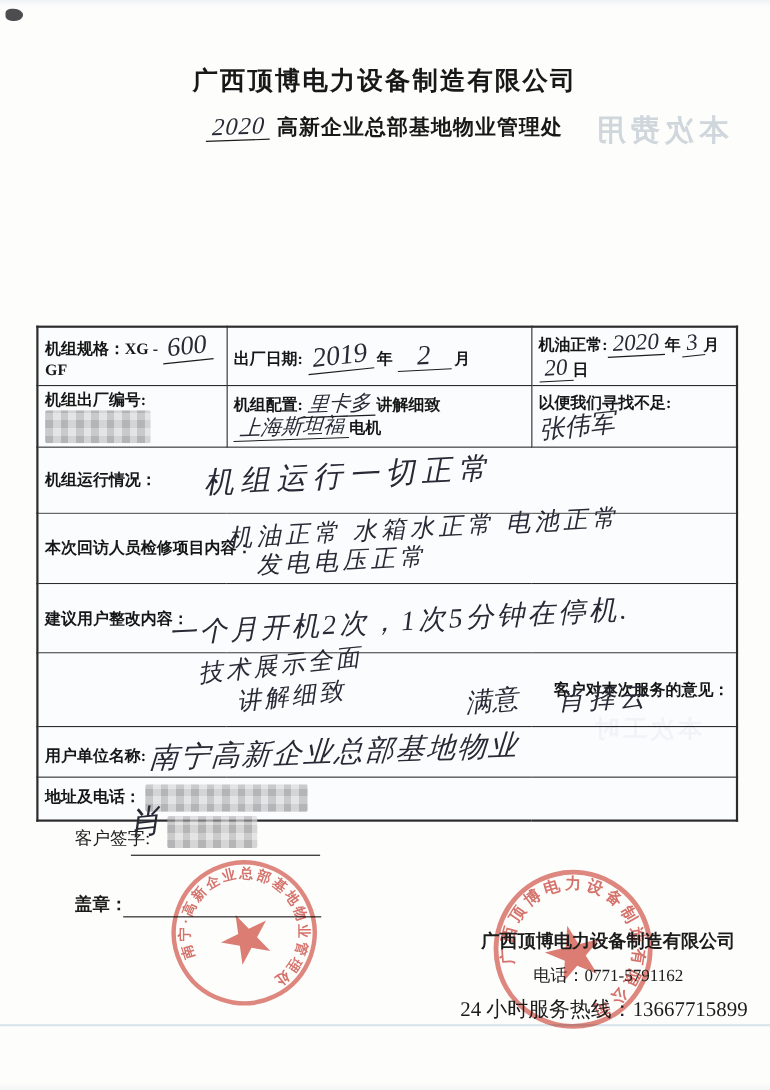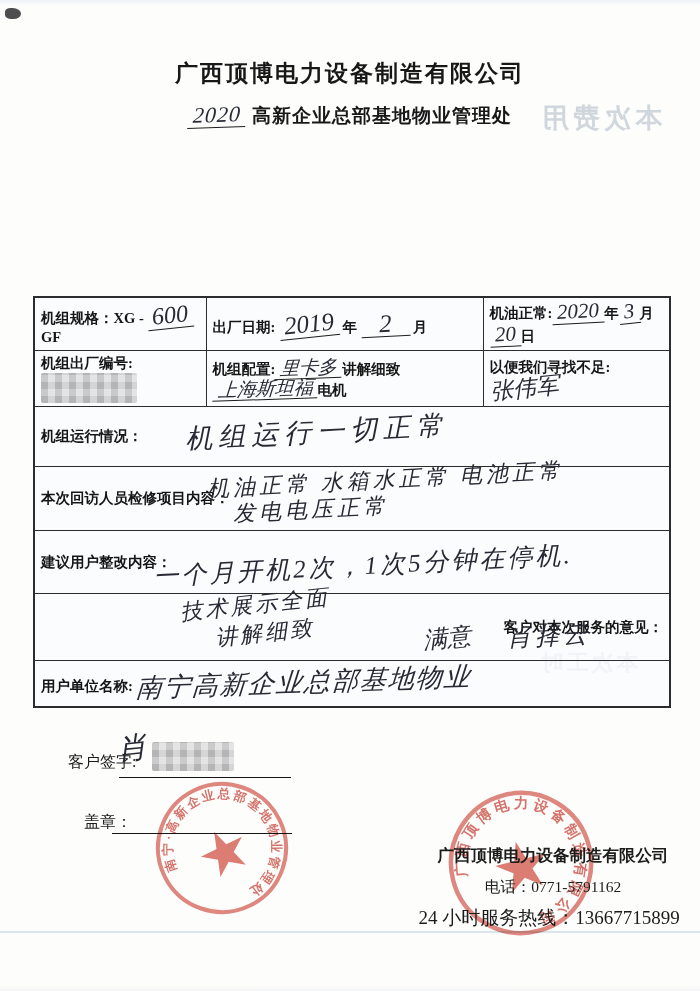--- a/index.html
+++ b/index.html
@@ -49,21 +49,21 @@
 
   .mosaic { display:inline-block; vertical-align:middle; border-radius:2px; opacity:.9;
     background-image:
       repeating-linear-gradient(90deg, rgba(125,125,128,.38) 0 7px, rgba(214,214,216,.55) 7px 14px),
       repeating-linear-gradient(0deg, rgba(132,132,136,.42) 0 7px, rgba(228,228,230,.5) 7px 14px); }
 
   .sign-label { position:absolute; left:68px; top:752px; font-size:16px; font-weight:400; }
   .sign-line  { position:absolute; left:119px; top:777px; width:172px; border-top:1.8px solid #151515; }
   .sign-hw    { position:absolute; left:117px; top:733px; font-size:30px; }
   .sign-mosaic{ position:absolute; left:152px; top:742px; width:82px; height:29px; }
-  .seal-label { position:absolute; left:84px; top:812px; font-size:16px; font-weight:400; }
+  .seal-label { position:absolute; left:68px; top:812px; font-size:16px; font-weight:700; }
   .seal-line  { position:absolute; left:112px; top:833px; width:180px; border-top:1.8px solid #151515; }
 
   .stamp { position:absolute; mix-blend-mode:multiply; opacity:.88; }
   .stamp-left  { left:150px; top:776px; width:144px; height:144px; transform:rotate(-26deg); }
   .stamp-right { left:444px; top:786px; width:154px; height:154px; transform:rotate(-14deg); }
   .stamp svg { width:100%; height:100%; }
   .stamp-stroke { stroke:#cf4a3d; fill:none; }
   .stamp-fill   { fill:#cf4a3d; }
   .stamp-text   { fill:#c9443a; font-weight:700; }
 
@@ -156,20 +156,26 @@
         <span class="hw tilt2 abs" style="left:388px;top:32px;font-size:24px;">满意</span>
         <span class="hw tilt1 abs" style="left:472px;top:30px;font-size:24px;letter-spacing:4px;">肖择云</span>
       </td>
     </tr>
     <tr>
       <td colspan="3" style="height:46px;">
         <span class="lbl">用户单位名称:</span>
         <span class="hw tilt3" style="font-size:26px;letter-spacing:2px;">南宁高新企业总部基地物业</span>
       </td>
     </tr>
+    <tr>
+      <td colspan="3" style="height:39px;">
+        <span class="lbl">地址及电话：</span>
+        <span class="mosaic" style="width:148px;height:25px;"></span>
+      </td>
+    </tr>
   </tbody>
     </table>
 
   <div class="sign-label">客户签字:</div>
   <div class="sign-line"></div>
   <div class="sign-hw hw tilt2">肖</div>
   <div class="sign-mosaic mosaic"></div>
 
   <div class="seal-label">盖章：</div>
   <div class="seal-line"></div>

